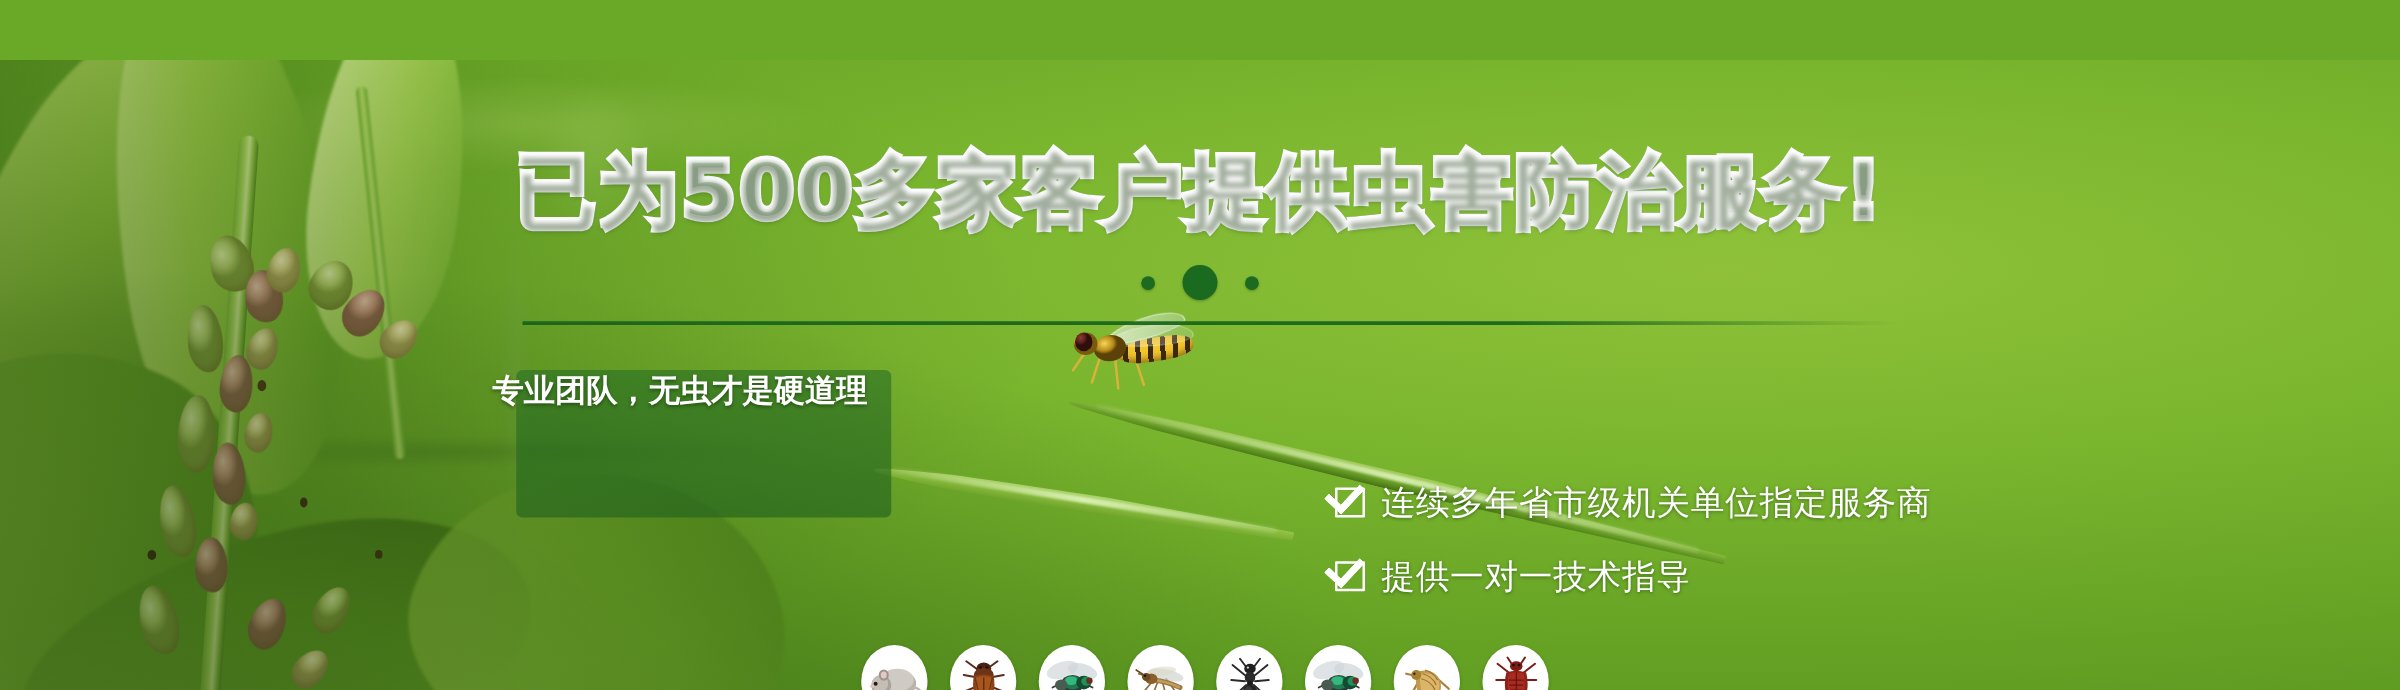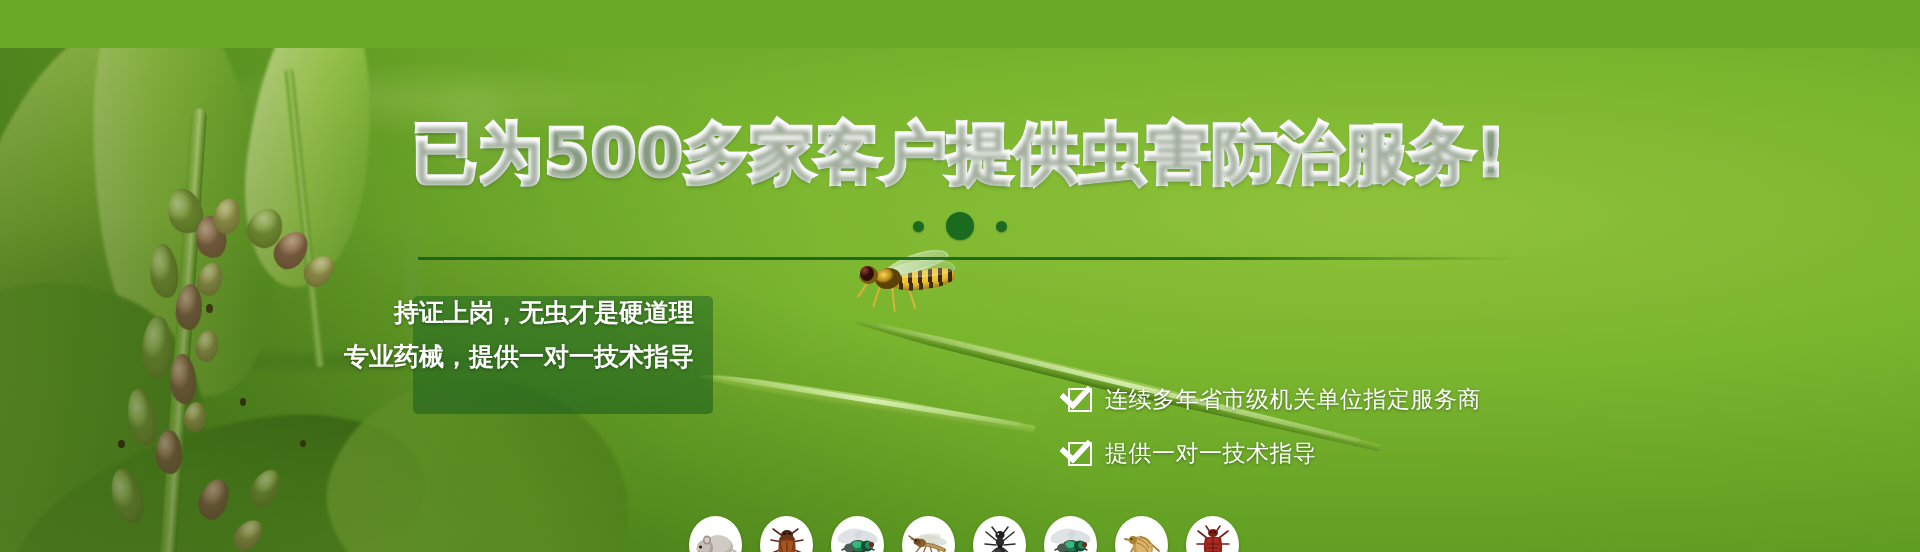--- a/index.html
+++ b/index.html
@@ -266,21 +266,21 @@
     left:3px; top:1px;
     width:22px; height:13px;
     border-left:6px solid #ffffff;
     border-bottom:6px solid #ffffff;
     transform:rotate(-47deg);
     transform-origin:left bottom;
     border-radius:1px;
   }
   .check-label{
     color:#ffffff;
-    font-size:23px;
+    font-size:27px;
     font-family:"DejaVu Sans","Liberation Sans",sans-serif;
     white-space:nowrap;
     text-shadow:0 1px 3px rgba(15,45,8,.5);
     letter-spacing:.5px;
   }
 
   
   .pests{
     position:absolute; left:689px; top:468px;
     display:flex; gap:18px; align-items:center;
@@ -371,22 +371,21 @@
 
   <div class="dots">
     <span class="dot"></span>
     <span class="dot big"></span>
     <span class="dot"></span>
   </div>
   <div class="rule"></div>
 
   <div class="panel"></div>
   <div class="panel-text">
-    <div class="panel-line pl2">持证上岗，无虫才是硬道理</div>
-    <div class="panel-line pl3">专业药械，提供一对一技术指导</div>
+    <div class="panel-line pl2">专业团队，无虫才是硬道理</div>
   </div>
 
   <div class="checks">
     <div class="check-row">
       <span class="check-box"></span>
       <span class="check-label">连续多年省市级机关单位指定服务商</span>
     </div>
     <div class="check-row">
       <span class="check-box"></span>
       <span class="check-label">提供一对一技术指导</span>

